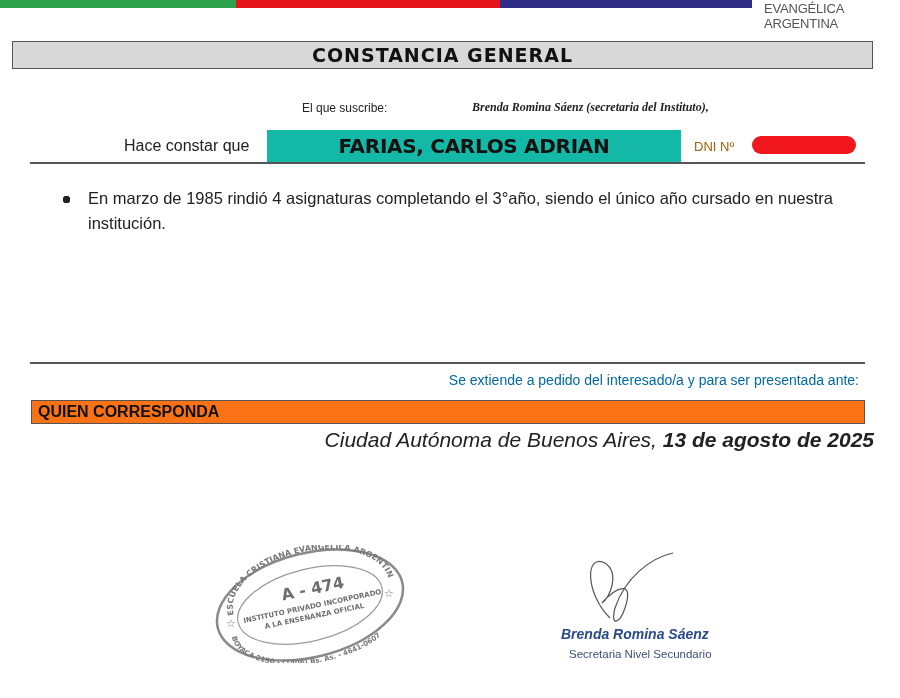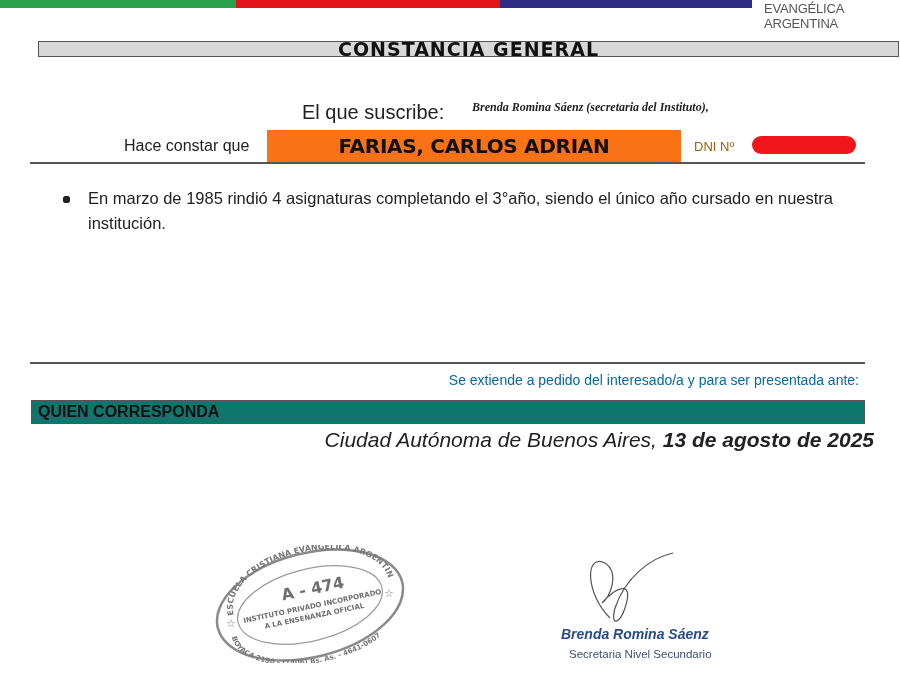--- a/index.html
+++ b/index.html
@@ -6,49 +6,49 @@
   html, body { width: 900px; height: 698px; background: #ffffff; overflow: hidden; }
   body { position: relative; font-family: "Liberation Sans", sans-serif; color: #1a1a1a; }
 
   .color-bar { position: absolute; top: 0; height: 8px; }
   .bar-green { left: 0; width: 236px; background: #2ba14b; }
   .bar-red { left: 236px; width: 264px; background: #e3141b; }
   .bar-blue { left: 500px; width: 252px; background: #2e2c85; }
   .brand-text { position: absolute; top: 1px; left: 764px; font-size: 13px; color: #555; letter-spacing: -0.2px; }
 
   .title-box {
-    position: absolute; left: 38px; top: 41px; width: 861px; height: 16px;
+    position: absolute; left: 12px; top: 41px; width: 861px; height: 28px;
     background: #d8d8d8; border: 1.5px solid #555;
     display: flex; align-items: center; justify-content: center;
   }
   .title-box span { font-family: "DejaVu Sans", sans-serif; font-weight: bold; font-size: 19px; letter-spacing: 1px; color: #111; }
 
-  .suscribe-label { position: absolute; left: 302px; top: 101px; font-size: 20px; color: #222; }
+  .suscribe-label { position: absolute; left: 302px; top: 101px; font-size: 12px; color: #222; }
   .suscribe-value { position: absolute; left: 472px; top: 100px; font-family: "Liberation Serif", serif; font-style: italic; font-weight: bold; font-size: 12px; color: #222; }
 
   .constar-label { position: absolute; left: 124px; top: 137px; font-size: 16px; color: #222; }
   .name-box {
     position: absolute; left: 267px; top: 130px; width: 414px; height: 32px;
-    background: #f97316; display: flex; align-items: center; justify-content: center;
+    background: #14b8a6; display: flex; align-items: center; justify-content: center;
   }
   .name-box span { font-family: "DejaVu Sans", sans-serif; font-weight: bold; font-size: 20px; color: #111; letter-spacing: -0.3px; }
   .dni-label { position: absolute; left: 694px; top: 139px; font-size: 13px; color: #a16207; }
   .dni-redact { position: absolute; left: 752px; top: 136px; width: 104px; height: 18px; background: #f0161b; border-radius: 9px; }
   .hr-top { position: absolute; left: 30px; top: 162px; width: 835px; height: 1.5px; background: #555; }
 
   .bullets { position: absolute; left: 60px; top: 186px; width: 810px; list-style: none; }
   .bullets li { position: relative; padding-left: 28px; font-size: 16.5px; line-height: 25px; color: #222; }
   .bullets li .dot { position: absolute; left: 3px; top: 10px; width: 7px; height: 7px; border-radius: 50%; background: #222; }
 
   .hr-bottom { position: absolute; left: 30px; top: 362px; width: 835px; height: 1.5px; background: #555; }
   .extiende { position: absolute; right: 41px; top: 372px; font-size: 14px; color: #0369a1; }
 
   .quien-box {
     position: absolute; left: 31px; top: 400px; width: 834px; height: 24px;
-    background: #0f766e; border: 1.5px solid #555; display: flex; align-items: center; padding-left: 6px;
+    background: #f97316; border: 1.5px solid #555; display: flex; align-items: center; padding-left: 6px;
   }
   .quien-box span { font-weight: bold; font-size: 16px; color: #111; }
 
   .date-line { position: absolute; right: 26px; top: 428px; font-size: 21px; font-style: italic; color: #222; }
   .date-line b { font-weight: bold; }
 
   .stamp { position: absolute; left: 212px; top: 545px; width: 196px; height: 118px; }
   .signature { position: absolute; left: 580px; top: 548px; width: 110px; height: 85px; }
   .sig-name { position: absolute; left: 561px; top: 626px; font-size: 14px; font-weight: bold; font-style: italic; color: #2a4a8a; text-align: center; }
   .sig-role { position: absolute; left: 569px; top: 648px; font-size: 11.5px; color: #3b4e7a; }

